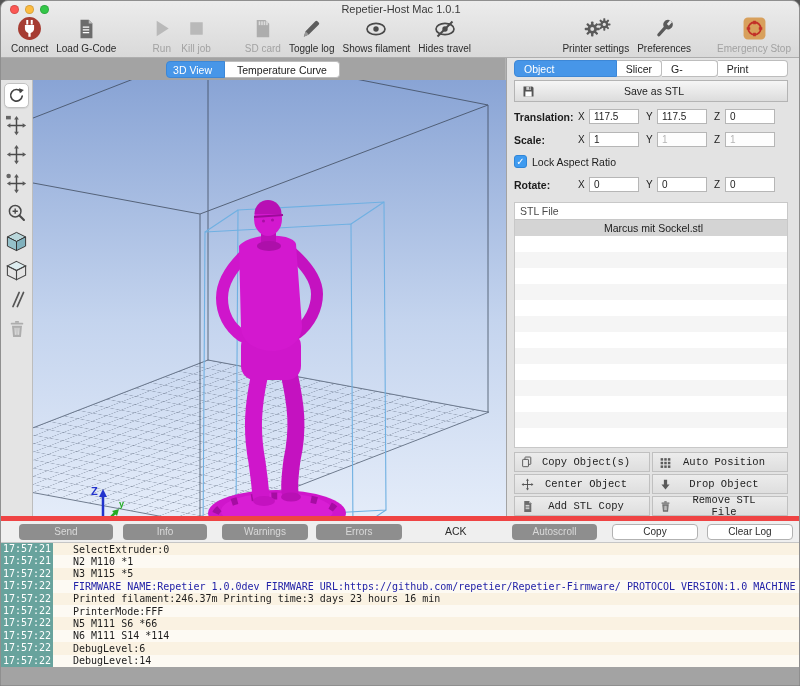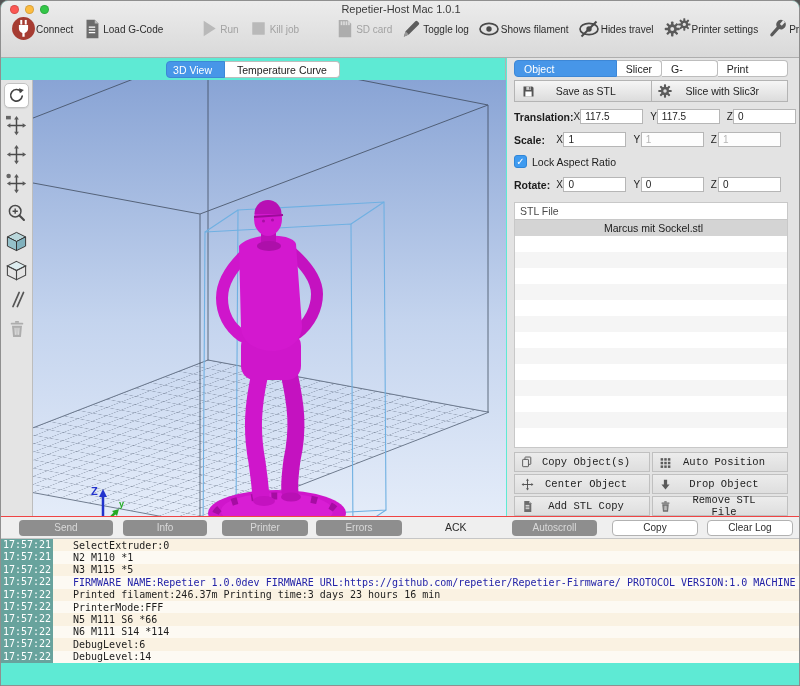--- a/index.html
+++ b/index.html
@@ -1,31 +1,31 @@
 <!DOCTYPE html>
 <html><head>
 <meta charset="utf-8">
 <style>
   * { box-sizing: border-box; margin: 0; padding: 0; }
   html,body { width:800px; height:686px; overflow:hidden; background:#555;
               font-family:"Liberation Sans", sans-serif; }
-  .window { position:relative; width:800px; height:686px; background:#5eead4;
+  .window { position:relative; width:800px; height:686px; background:#a3a3a3;
             border:1px solid #8f8f8f; border-radius:8px 8px 0 0; overflow:hidden; }
 
   
   .chrome { position:absolute; left:0; top:0; width:800px; height:57px;
             background:linear-gradient(#ececec,#d9d9d9); border-bottom:1px solid #aeaeae; }
   .lights { position:absolute; left:9px; top:4px; display:flex; gap:6px; }
   .light { width:9px; height:9px; border-radius:50%; border:1px solid rgba(0,0,0,.15); }
   .light.red{background:#fc5753}.light.yellow{background:#fdbc40}.light.green{background:#33c748}
   .win-title { position:absolute; top:2px; left:0; width:100%; text-align:center;
                font-size:11px; color:#3a3a3a; }
   .toolbar { position:absolute; left:0; top:13px; width:100%; height:44px; display:flex;
              align-items:flex-start; padding:0 6px; }
-  .titem { display:flex; flex-direction:row; align-items:center; justify-content:flex-start;
+  .titem { display:flex; flex-direction:column; align-items:center; justify-content:flex-start;
            padding:1px 4px; cursor:default; }
   .ticon { height:27px; display:flex; align-items:center; justify-content:center; }
   .tlabel { font-size:10px; color:#2c2c2c; white-space:nowrap; margin-top:1px; }
   .titem.dim .tlabel { color:#a2a2a2; }
   .sp18{margin-left:18px}.sp26{margin-left:26px}
   .tright { margin-left:auto; display:flex; }
 
   
   .main { position:absolute; left:0; top:57px; width:800px; height:458px; }
   .left-pane { position:absolute; left:0; top:0; width:505px; height:458px;
@@ -56,21 +56,21 @@
   .big-btn { flex:1; height:22px; background:linear-gradient(#f6f6f6,#dcdcdc); border:1px solid #b4b4b4;
              display:flex; align-items:center; font-size:10.5px; color:#222; cursor:default; }
   .big-btn + .big-btn{ border-left:none; }
   .big-btn .bic { width:26px; display:flex; justify-content:center; }
   .big-btn .blab { flex:1; text-align:center; padding-right:20px; }
 
   .form { margin-top:6px; }
   .frow { display:flex; align-items:center; height:17px; margin-bottom:6px; }
   .flab { width:64px; font-size:10.5px; font-weight:bold; color:#1c1c1c; }
   .ax { width:11px; font-size:10px; color:#222; text-align:left; }
-  .frow input { width:63px; height:15px; border:1px solid #b6b6b6; background:#fff; font-size:10px;
+  .frow input { width:50px; height:15px; border:1px solid #b6b6b6; background:#fff; font-size:10px;
                 padding:0 4px; margin-right:7px; font-family:"Liberation Sans",sans-serif; color:#222;}
   .frow input:disabled { color:#b5b5b5; background:#fdfdfd; }
   .lockrow { display:flex; align-items:center; height:15px; margin:2px 0 7px 0; }
   .cbox { width:13px; height:13px; background:#3f9bf0; border:1px solid #2f86d8; border-radius:3px;
           color:#fff; font-size:10px; line-height:12px; text-align:center; margin-right:5px; }
   .locklab { font-size:10.5px; color:#1c1c1c; }
 
   .stl-header { height:18px; background:#fff; border:1px solid #c8c8c8; font-size:10.5px; color:#4a4a4a;
                 line-height:17px; padding-left:5px; margin-top:3px; }
   .stl-list { height:228px; background:#fff; border:1px solid #c8c8c8; border-top:none; overflow:hidden; }
@@ -78,21 +78,21 @@
   .stl-row.sel { background:#d4d4d4;text-align:center; }
   .stl-row.alt { background:#f5f5f5; }
 
   .obj-grid { display:grid; grid-template-columns:1fr 1fr; gap:2px; margin-top:4px; }
   .grid-btn { height:20px; background:linear-gradient(#ececec,#dedede); border:1px solid #c0c0c0;
               display:flex; align-items:center; font-size:10.5px; color:#222; cursor:default;font-family:Liberation Mono, monospace; }
   .grid-btn .gic { width:24px; display:flex; justify-content:center; }
   .grid-btn .glab { flex:1; text-align:center; padding-right:16px; }
 
   
-  .log { position:absolute; left:0; top:515px; width:800px; height:147px; border-top:1px solid #ef4444; }
+  .log { position:absolute; left:0; top:515px; width:800px; height:147px; border-top:5px solid #ef4444; }
   .log-toolbar { position:relative; height:22px; background:#efefef; border-bottom:1px solid #c6c6c6; }
   .pill { position:absolute; top:3px; height:16px; border-radius:4px; background:#8e8e8e; color:#d9d9d9;
           font-size:10px; line-height:16px; text-align:center; border:none; cursor:default; }
   .wbtn { position:absolute; top:3px; height:16px; border-radius:4px; background:#fff; color:#2c2c2c;
           font-size:10px; line-height:14px; text-align:center; border:1px solid #b2b2b2; cursor:default; }
   .ack { position:absolute; top:4px; font-size:10.5px; color:#2c2c2c; }
   .log-lines { height:124px; background:#fdf8ee; overflow:hidden;
                font-family:"DejaVu Sans Mono", monospace; font-size:10px; }
   .lrow { display:flex; height:12.4px; align-items:center; background:#faf2e2; }
   .lrow.even { background:#fdfaf3; }
@@ -481,28 +481,20 @@
 
       <div class="action-row">
         <div class="big-btn">
           <span class="bic">
             <svg width="15" height="15" viewBox="0 0 24 24">
                 <use href="#sym-floppy"></use>
               </svg>
           </span>
           <span class="blab">Save as STL</span>
         </div>
-        <div class="big-btn">
-          <span class="bic">
-            <svg width="16" height="16" viewBox="0 0 24 24">
-                <use href="#sym-gear"></use>
-              </svg>
-          </span>
-          <span class="blab">Slice with Slic3r</span>
-        </div>
       </div>
 
       <div class="form">
         <div class="frow">
           <span class="flab">Translation:</span>
           <span class="ax">X</span>
           <input value="117.5" style="">
           <span class="ax">Y</span>
           <input value="117.5" style="">
           <span class="ax">Z</span>
@@ -600,21 +592,21 @@
           <span class="glab">Remove STL File</span>
         </div>
       </div>
     </div>
   </div>
 
   <div class="log">
     <div class="log-toolbar">
       <button class="pill" style="left:18px;width:94px">Send</button>
       <button class="pill" style="left:122px;width:84px">Info</button>
-      <button class="pill" style="left:221px;width:86px">Printer</button>
+      <button class="pill" style="left:221px;width:86px">Warnings</button>
       <button class="pill" style="left:315px;width:86px">Errors</button>
       <span class="ack" style="left:444px">ACK</span>
       <button class="pill" style="left:511px;width:85px">Autoscroll</button>
       <button class="wbtn" style="left:611px;width:86px">Copy</button>
       <button class="wbtn" style="left:706px;width:86px">Clear Log</button>
     </div>
     <div class="log-lines">
       <div class="lrow">
         <span class="ltime">17:57:21</span>
           <span class="ltext">SelectExtruder:0</span>

